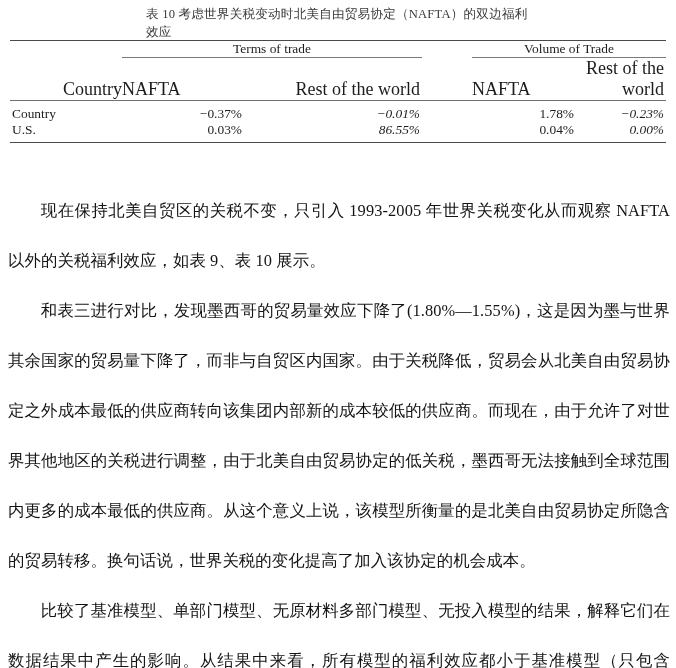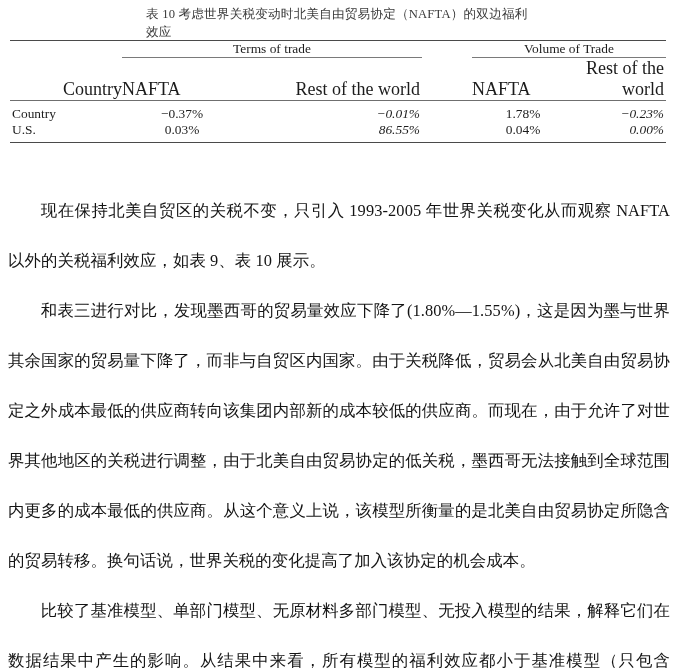--- a/index.html
+++ b/index.html
@@ -95,21 +95,21 @@
   }
   .sub-head td.center { text-align: left; font-family: Liberation Serif, serif; }
   .sub-head td.left   { text-align: right; padding-left: 2px;}
   .sub-head td.right  { text-align: right; padding-right: 2px; }
 
   .data-row td {
     padding: 1.5px 0 1.5px 0;
     font-size: 13.4px;
   }
   .data-row td.country { text-align: left; padding-left: 2px; }
-  .data-row td.num     { text-align: center; padding-right: 8px; }
+  .data-row td.num     { text-align: right; padding-right: 8px; }
   .data-row td.num-r   { text-align: right; padding-right: 2px; font-style: italic; }
   .spacer-row td { height: 5px; font-size: 0; line-height: 0; }
   .spacer-row-b td { height: 4px; font-size: 0; line-height: 0; }
 
   
   .body-area {
     position: absolute;
     left: 8px;
     top: 186px;
     width: 662px;

